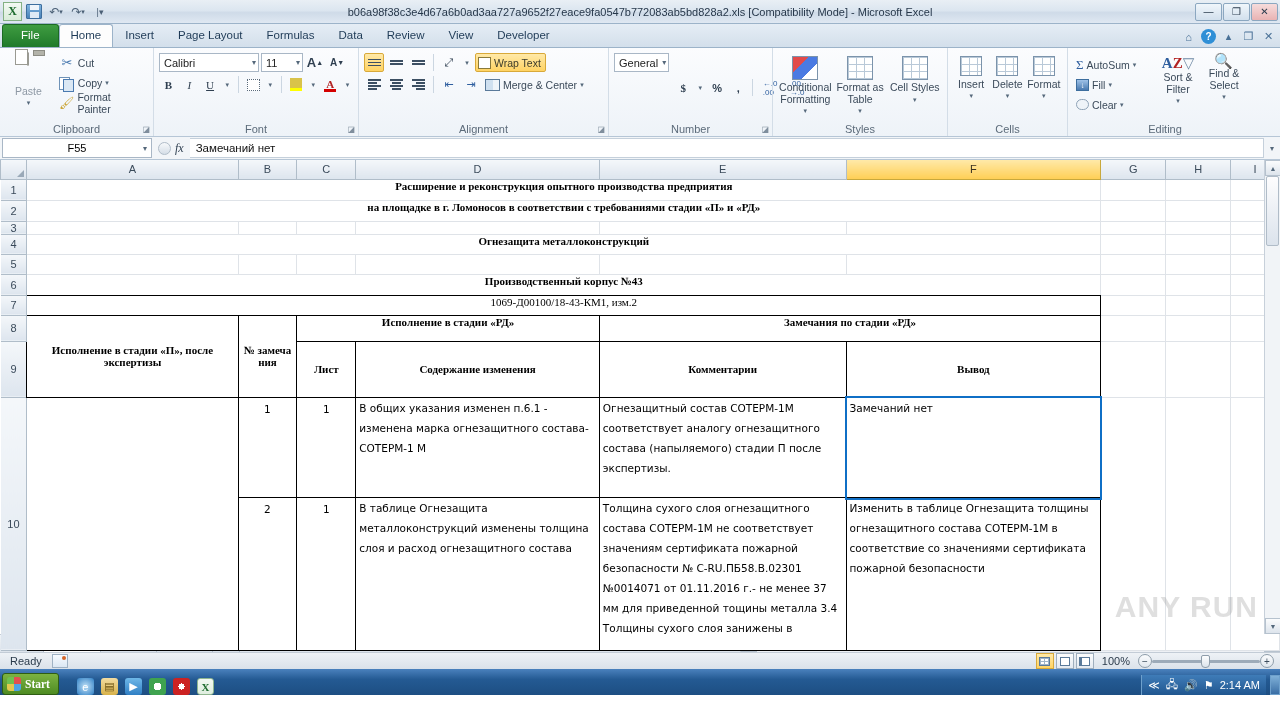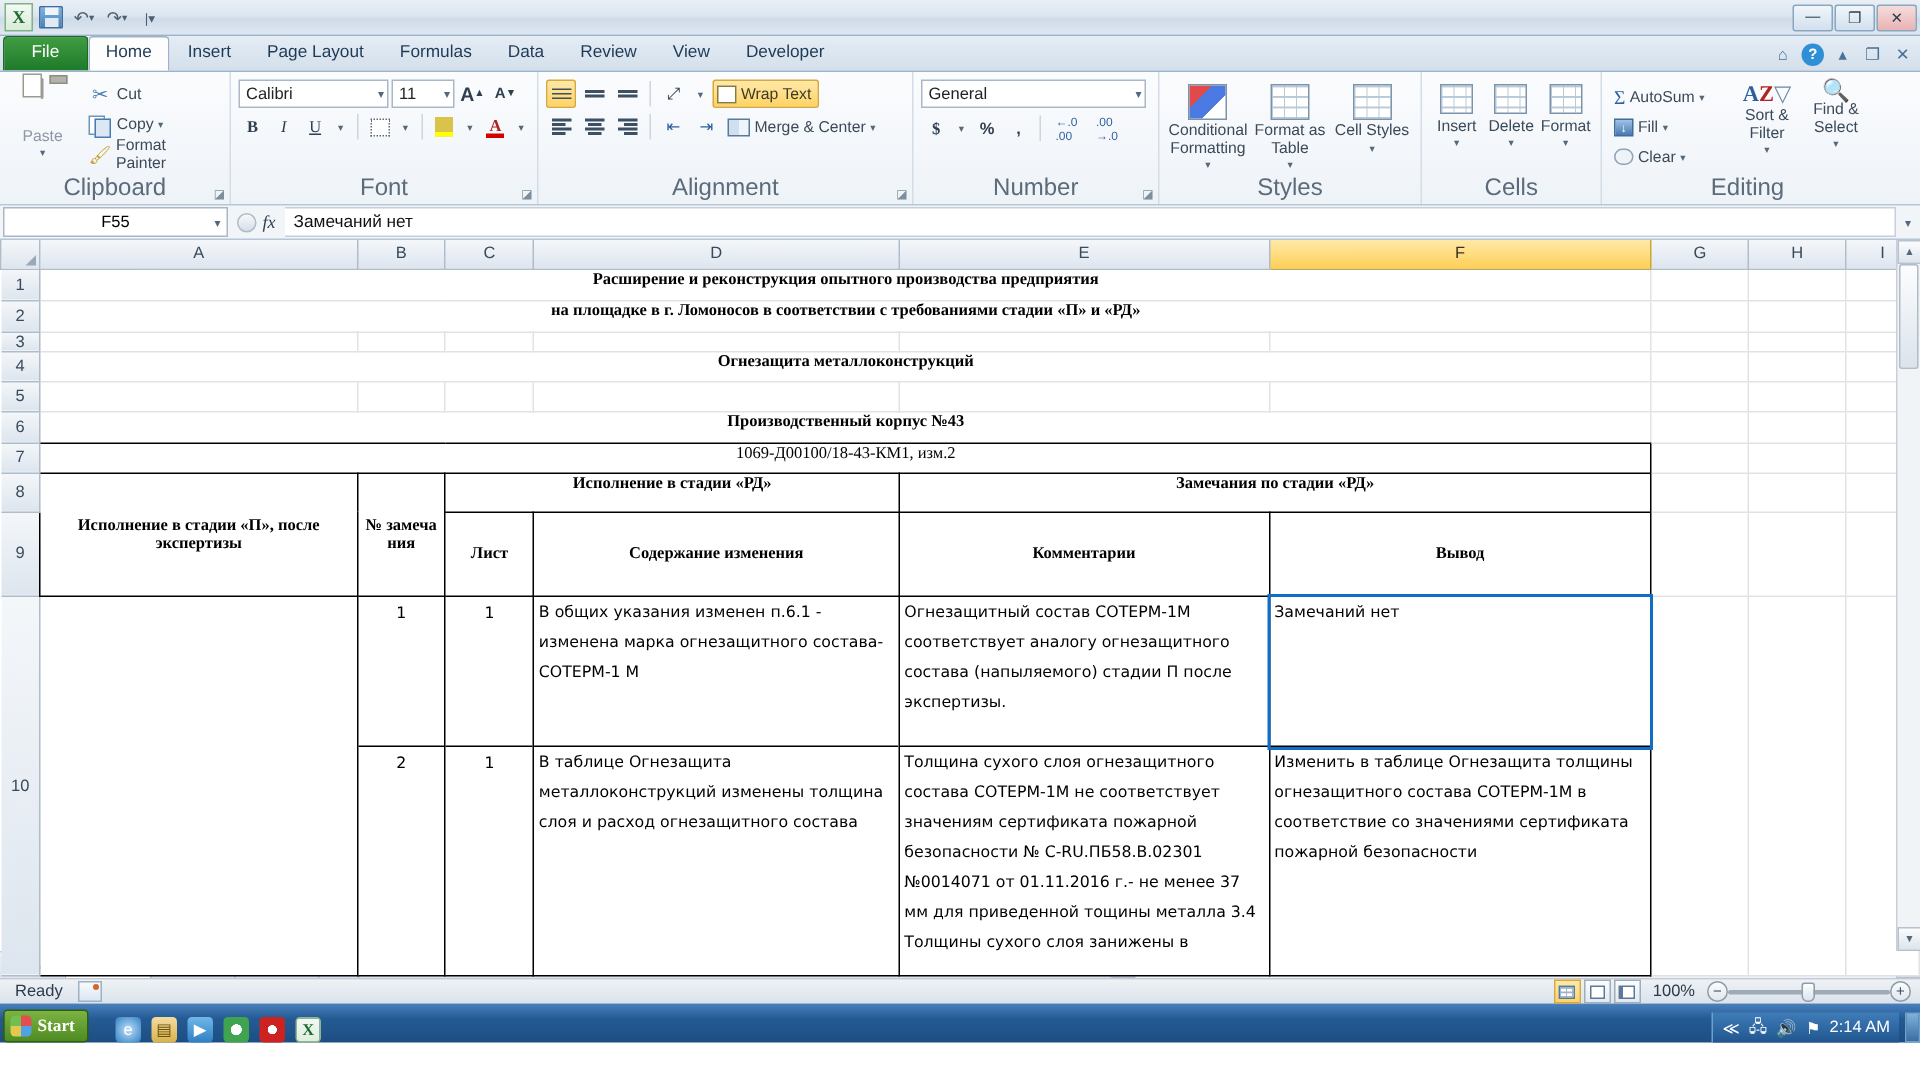--- a/index.html
+++ b/index.html
@@ -83,21 +83,21 @@
   
   .ribbon {
     height: 89px; background: linear-gradient(to bottom,#fbfcfe,#eef3f8);
     border-bottom: 1px solid #b6c6d6;
     display: flex; position: relative;
   }
   .rgroup { position: relative; padding: 3px 5px 0; display: flex; flex-direction: column; }
   .rgroup + .rgroup { border-left: 1px solid #d3dde7; }
   .rglabel {
     position: absolute; bottom: 1px; left: 0; right: 0; text-align: center;
-    font-size: 16px; color: #5c6b7a;
+    font-size: 11px; color: #5c6b7a;
   }
   .rgdialog { position: absolute; bottom: 2px; right: 3px; font-size: 8px; color: #7f8e9d; }
   .rgbody { display: flex; flex: 1; padding-bottom: 14px; }
   .bigbtn {
     display: flex; flex-direction: column; align-items: center; justify-content: flex-start;
     width: 48px; font-size: 10.5px; color: #3b4a5a; padding-top: 2px; text-align:center; line-height: 12px;
   }
   .bigbtn .gi { margin-bottom: 2px; }
   .smallrows { display: flex; flex-direction: column; justify-content: flex-start; gap: 1px; padding-top:2px;}
   .smbtn { display: flex; align-items: center; gap: 3px; font-size: 10.5px; color: #3b4a5a; padding: 1px 3px; height: 19px; }
@@ -207,20 +207,21 @@
 <div class="titlebar">
   <div class="qat">
     <div class="xl-logo">X</div>
     <div class="qat-btn">
         <span class="save-ico"></span>
       </div>
     <div class="qat-btn">↶<span style="font-size:7px">▾</span></div>
     <div class="qat-btn">↷<span style="font-size:7px">▾</span></div>
     <div class="qat-btn" style="font-size:9px">|▾</div>
   </div>
+  <div class="title-text">b06a98f38c3e4d67a6b0ad3aa727a9652f27eace9fa0547b772083ab5bd828a2.xls [Compatibility Mode] - Microsoft Excel</div>
   <div class="win-btns">
     <div class="win-btn">—</div>
     <div class="win-btn">❐</div>
     <div class="win-btn close">✕</div>
   </div>
 </div>
 
 <div class="tabbar">
   <div class="tab file">File</div>
   <div class="tab active">Home</div>
@@ -395,21 +396,21 @@
           <span>Merge &amp; Center</span>
           <span class="caret">▾</span>
         </div>
       </div>
     </div>
     <div class="rglabel">Alignment</div>
     <div class="rgdialog">◪</div>
   </div>
 
   <div class="rgroup" style="width:164px">
-    <div class="rgbody" style="flex-direction:column;gap:4px;padding-top:2px">
+    <div class="rgbody" style="flex-direction:row;gap:4px;padding-top:2px">
       <div class="combo" style="width:150px">
         <span class="cv">General</span>
         <span class="cd">▾</span>
       </div>
       <div class="numrow">
         <div class="sqbtn">
             <b style="font-family:'Liberation Serif',serif">$</b>
           </div>
         <div class="sqbtn" style="width:12px">
             <span class="caret">▾</span>
@@ -683,20 +684,23 @@
           <span>Изменить в таблице Огнезащита толщины огнезащитного  состава СОТЕРМ-1М в соответствие со значениями сертификата пожарной безопасности</span>
         </div>
       </td>
       <td class="cell"></td>
       <td class="cell"></td>
       <td class="cell"></td>
     </tr>
   </tbody>
     </table>
 
+  <div class="watermark">
+    <span>ANY RUN</span>
+  </div>
 
   <div class="vscroll">
     <div class="sb-btn">▲</div>
     <div class="sb-thumb" style="height:70px"></div>
     <div class="sb-btn" style="position:absolute;bottom:0">▼</div>
   </div>
 </div>
 
 <div class="tabstrip">
   <div class="navbtns">

